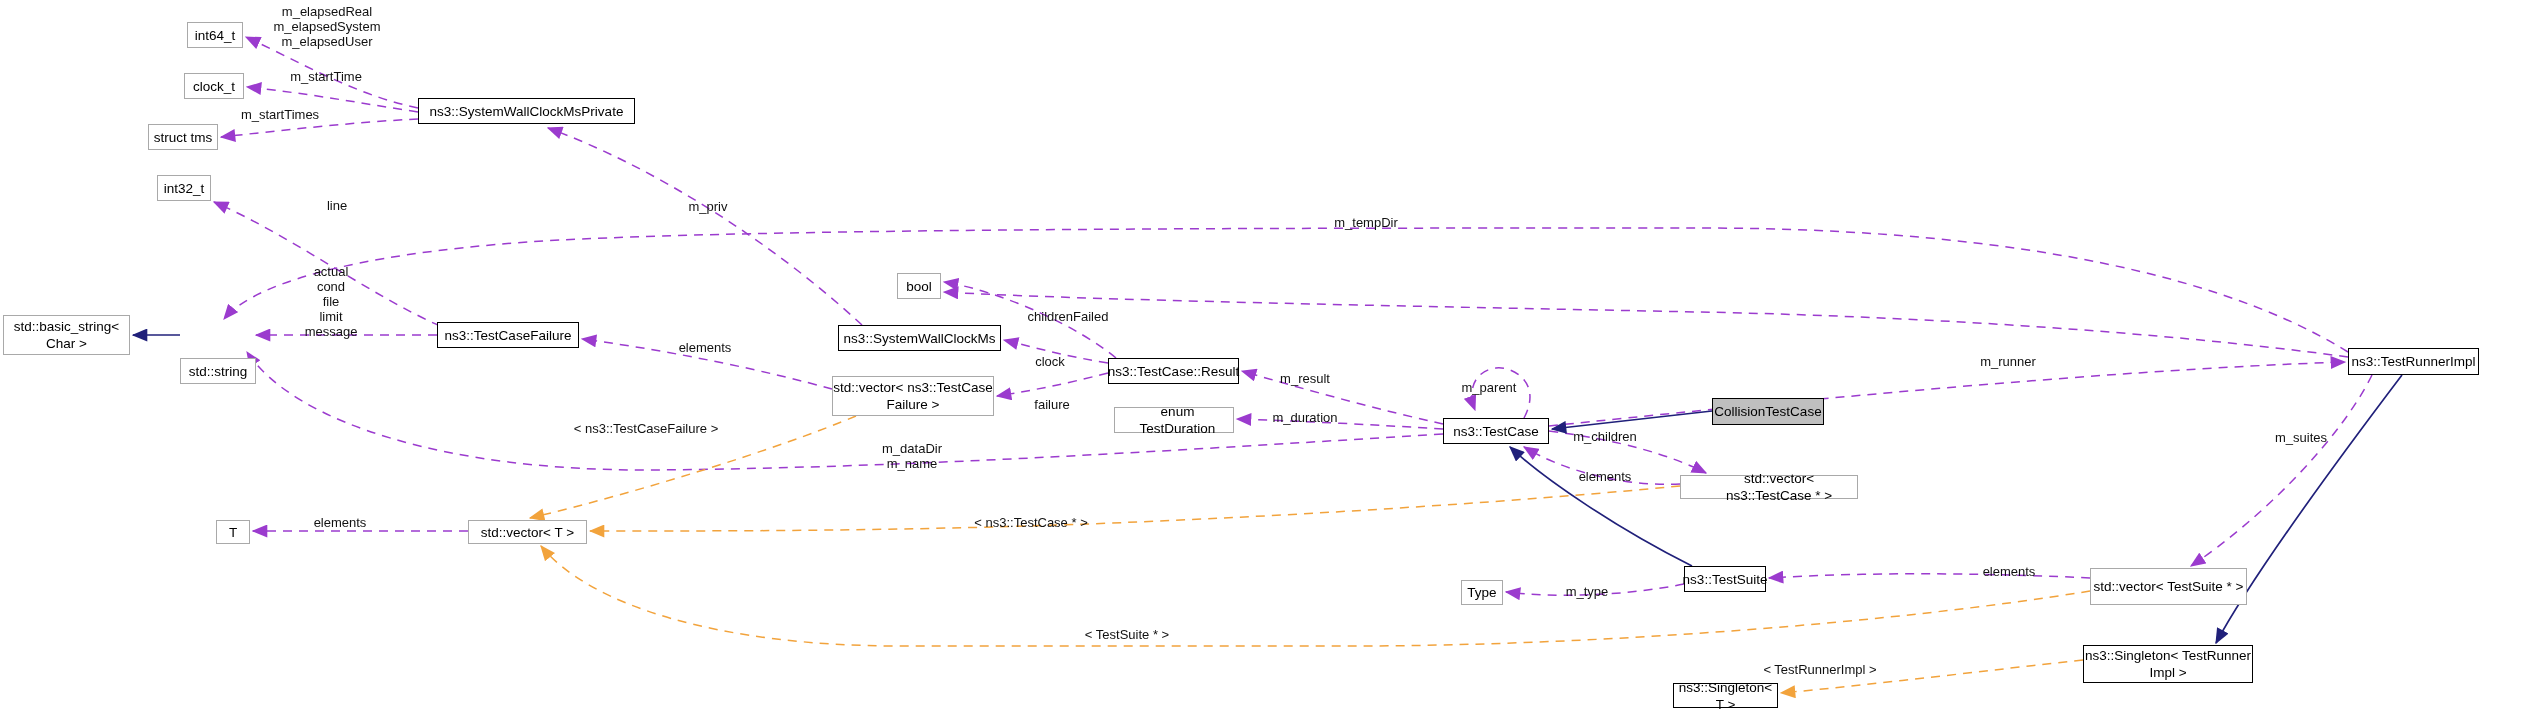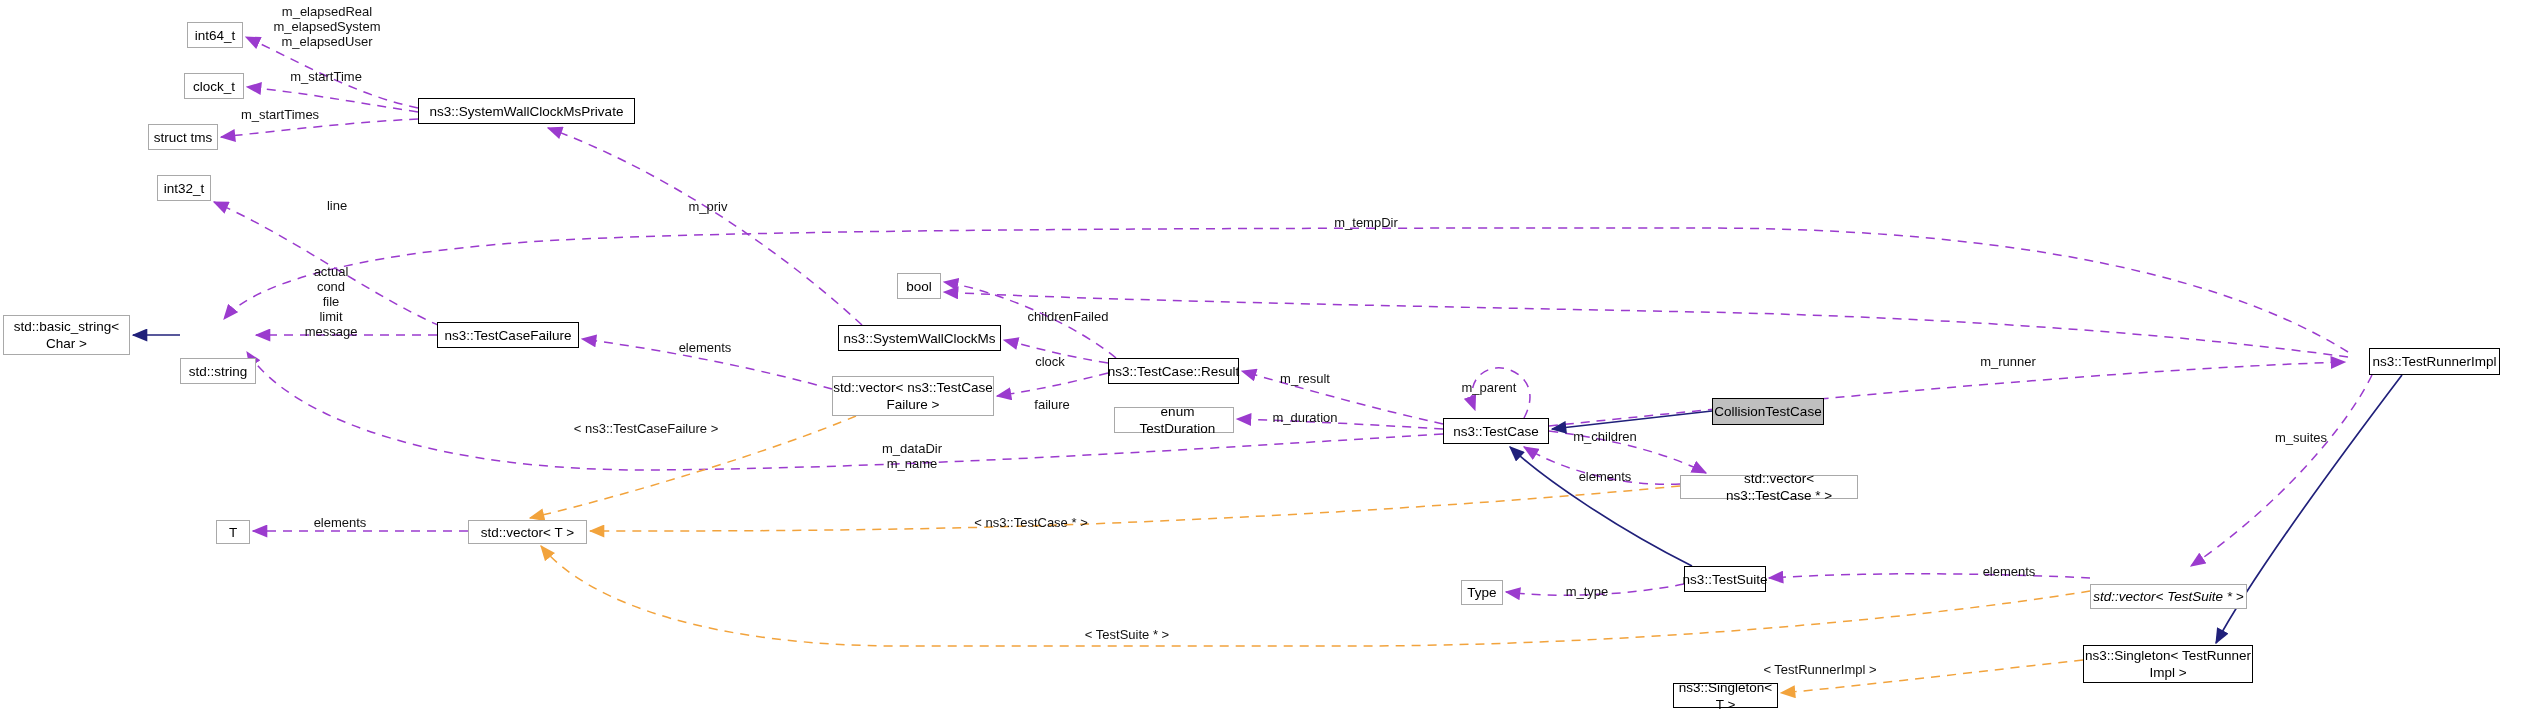--- a/index.html
+++ b/index.html
@@ -88,24 +88,24 @@
   <div class="node doc" style="left:437px;top:322px;width:142px;height:26px;align-items:center;"><span>ns3::TestCaseFailure</span></div>
   <div class="node doc" style="left:838px;top:325px;width:163px;height:26px;"><span>ns3::SystemWallClockMs</span></div>
   <div class="node ext" style="left:897px;top:273px;width:44px;height:26px;"><span>bool</span></div>
   <div class="node ext" style="left:832px;top:376px;width:162px;height:40px;"><span>std::vector&lt; ns3::TestCase
 Failure &gt;</span></div>
   <div class="node doc" style="left:1108px;top:358px;width:131px;height:26px;"><span>ns3::TestCase::Result</span></div>
   <div class="node ext" style="left:1114px;top:407px;width:120px;height:26px;padding-left:7px;"><span>enum TestDuration</span></div>
   <div class="node doc" style="left:1443px;top:418px;width:106px;height:26px;"><span>ns3::TestCase</span></div>
   <div class="node sel" style="left:1712px;top:398px;width:112px;height:27px;"><span>CollisionTestCase</span></div>
   <div class="node ext" style="left:1680px;top:475px;width:178px;height:24px;padding-left:20px;"><span>std::vector&lt; ns3::TestCase * &gt;</span></div>
-  <div class="node doc" style="left:2348px;top:348px;width:131px;height:27px;margin-left:21px;"><span>ns3::TestRunnerImpl</span></div>
+  <div class="node doc" style="left:2348px;top:348px;width:131px;height:27px;"><span>ns3::TestRunnerImpl</span></div>
   <div class="node ext" style="left:1461px;top:580px;width:42px;height:25px;"><span>Type</span></div>
   <div class="node doc" style="left:1684px;top:566px;width:82px;height:26px;"><span>ns3::TestSuite</span></div>
-  <div class="node ext" style="left:2090px;top:584px;width:157px;height:25px;font-style:italic;"><span>std::vector&lt; TestSuite * &gt;</span></div>
+  <div class="node ext" style="left:2090px;top:568px;width:157px;height:37px;"><span>std::vector&lt; TestSuite * &gt;</span></div>
   <div class="node doc" style="left:2083px;top:645px;width:170px;height:38px;"><span>ns3::Singleton&lt; TestRunner
 Impl &gt;</span></div>
   <div class="node doc" style="left:1673px;top:683px;width:105px;height:25px;"><span>ns3::Singleton&lt; T &gt;</span></div>
 
   <div class="elabel" style="left:327px;top:26px;">m_elapsedReal
 m_elapsedSystem
 m_elapsedUser</div>
   <div class="elabel" style="left:326px;top:76px;">m_startTime</div>
   <div class="elabel" style="left:280px;top:114px;">m_startTimes</div>
   <div class="elabel" style="left:337px;top:205px;">line</div>

